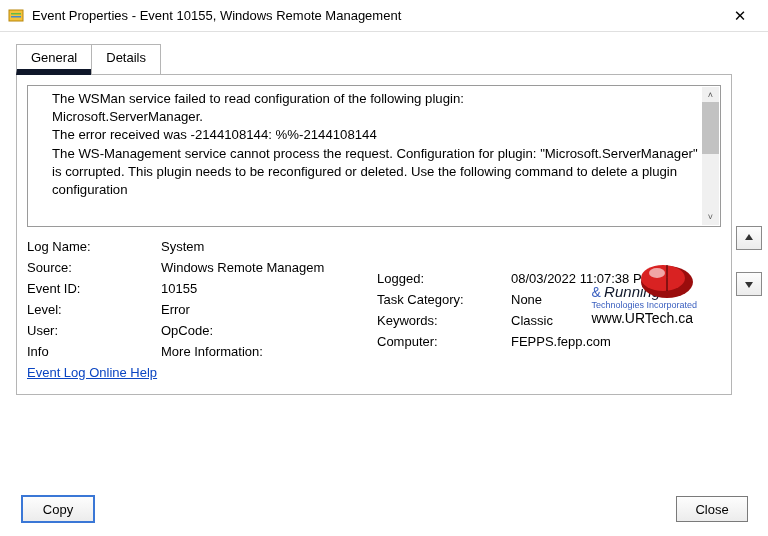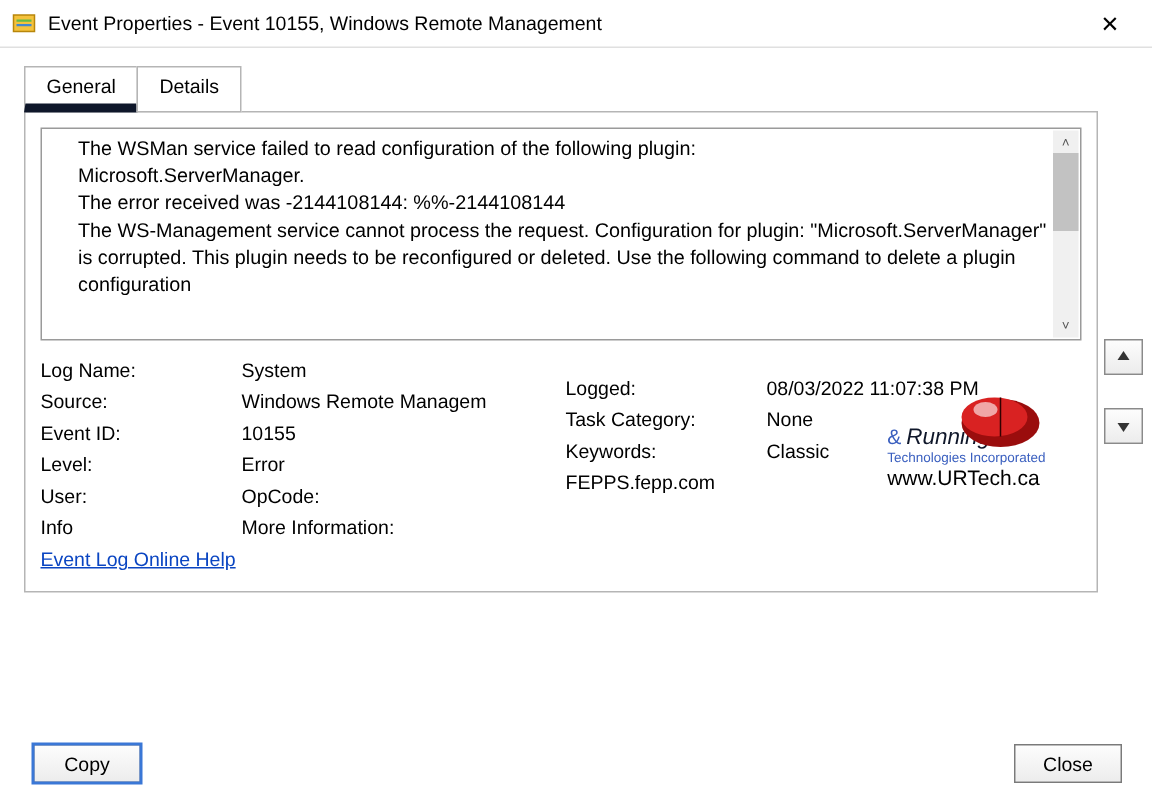--- a/index.html
+++ b/index.html
@@ -17,21 +17,21 @@
   .tabpanel { border: 1px solid #b5b5b5; margin-top: -1px; padding: 10px 10px 14px 10px; position: relative; z-index: 1; width: 716px; }
   .desc-box { border: 1px solid #9a9a9a; height: 142px; padding: 4px 20px 4px 24px; position: relative; font-size: 13.2px; line-height: 1.38; overflow: hidden; }
   .desc-box .scrolltrack { position: absolute; right: 1px; top: 1px; bottom: 1px; width: 17px; background: #f0f0f0; }
   .desc-box .scrollthumb { position: absolute; right: 1px; top: 16px; width: 17px; height: 52px; background: #c2c2c2; }
   .desc-box .scrollarrow { position: absolute; right: 1px; width: 17px; height: 16px; display: flex; align-items: center; justify-content: center; font-size: 9px; color: #555; }
   .desc-box .sa-up { top: 1px; }
   .desc-box .sa-dn { bottom: 1px; }
   .fields { margin-top: 12px; display: flex; }
   .col { display: grid; grid-template-columns: 132px 1fr; row-gap: 6px; column-gap: 2px; align-content: start; }
   .colL { width: 350px; }
-  .colR { width: 330px; margin-top: 12px; }
+  .colR { width: 330px; margin-top: 32px; }
   .lbl { font-size: 13px; }
   .val { font-size: 13px; }
   .link { color: #0a45c2; text-decoration: underline; cursor: pointer; }
   .side-btns { position: absolute; right: 6px; top: 226px; display: flex; flex-direction: column; gap: 22px; }
   .sq-btn { width: 26px; height: 24px; border: 1px solid #8a8a8a; background: linear-gradient(#fdfdfd,#ececec); display: flex; align-items: center; justify-content: center; font-size: 12px; cursor: default; }
   .bottom-btns { position: absolute; bottom: 14px; left: 22px; right: 20px; display: flex; justify-content: space-between; }
   .btn { min-width: 72px; height: 26px; border: 1px solid #7a7a7a; background: linear-gradient(#fdfdfd,#ececec); font-size: 13px; display: flex; align-items: center; justify-content: center; cursor: default; }
   .btn.primary { outline: 2px solid #3a77d6; outline-offset: -1px; }
   .watermark { position: absolute; right: 34px; bottom: 68px; text-align: left; font-size: 12px; pointer-events: none; }
   .watermark .up { color: #d22; font-style: italic; font-size: 20px; font-weight: bold; }
@@ -94,20 +94,21 @@
           <div class="lbl">More Information:</div>
           <div class="val"><span class="link">Event Log Online Help</span></div>
         </div>
         <div class="col colR">
           <div class="lbl">Logged:</div>
           <div class="val">08/03/2022 11:07:38 PM</div>
           <div class="lbl">Task Category:</div>
           <div class="val">None</div>
           <div class="lbl">Keywords:</div>
           <div class="val">Classic</div>
+          <div class="lbl">Computer:</div>
           <div class="val">FEPPS.fepp.com</div>
         </div>
       </div>
 
       <div class="watermark">
         <svg class="mouse" width="70" height="46" viewBox="0 0 70 46">
           <ellipse cx="38" cy="25" rx="26" ry="16" fill="#9a0d0d"></ellipse>
           <ellipse cx="34" cy="21" rx="22" ry="13" fill="#d92222"></ellipse>
           <ellipse cx="28" cy="16" rx="8" ry="5" fill="#fff" opacity="0.6"></ellipse>
           <path d="M38 8 Q38 20 38 34" stroke="#300" stroke-width="1" fill="none"></path>

